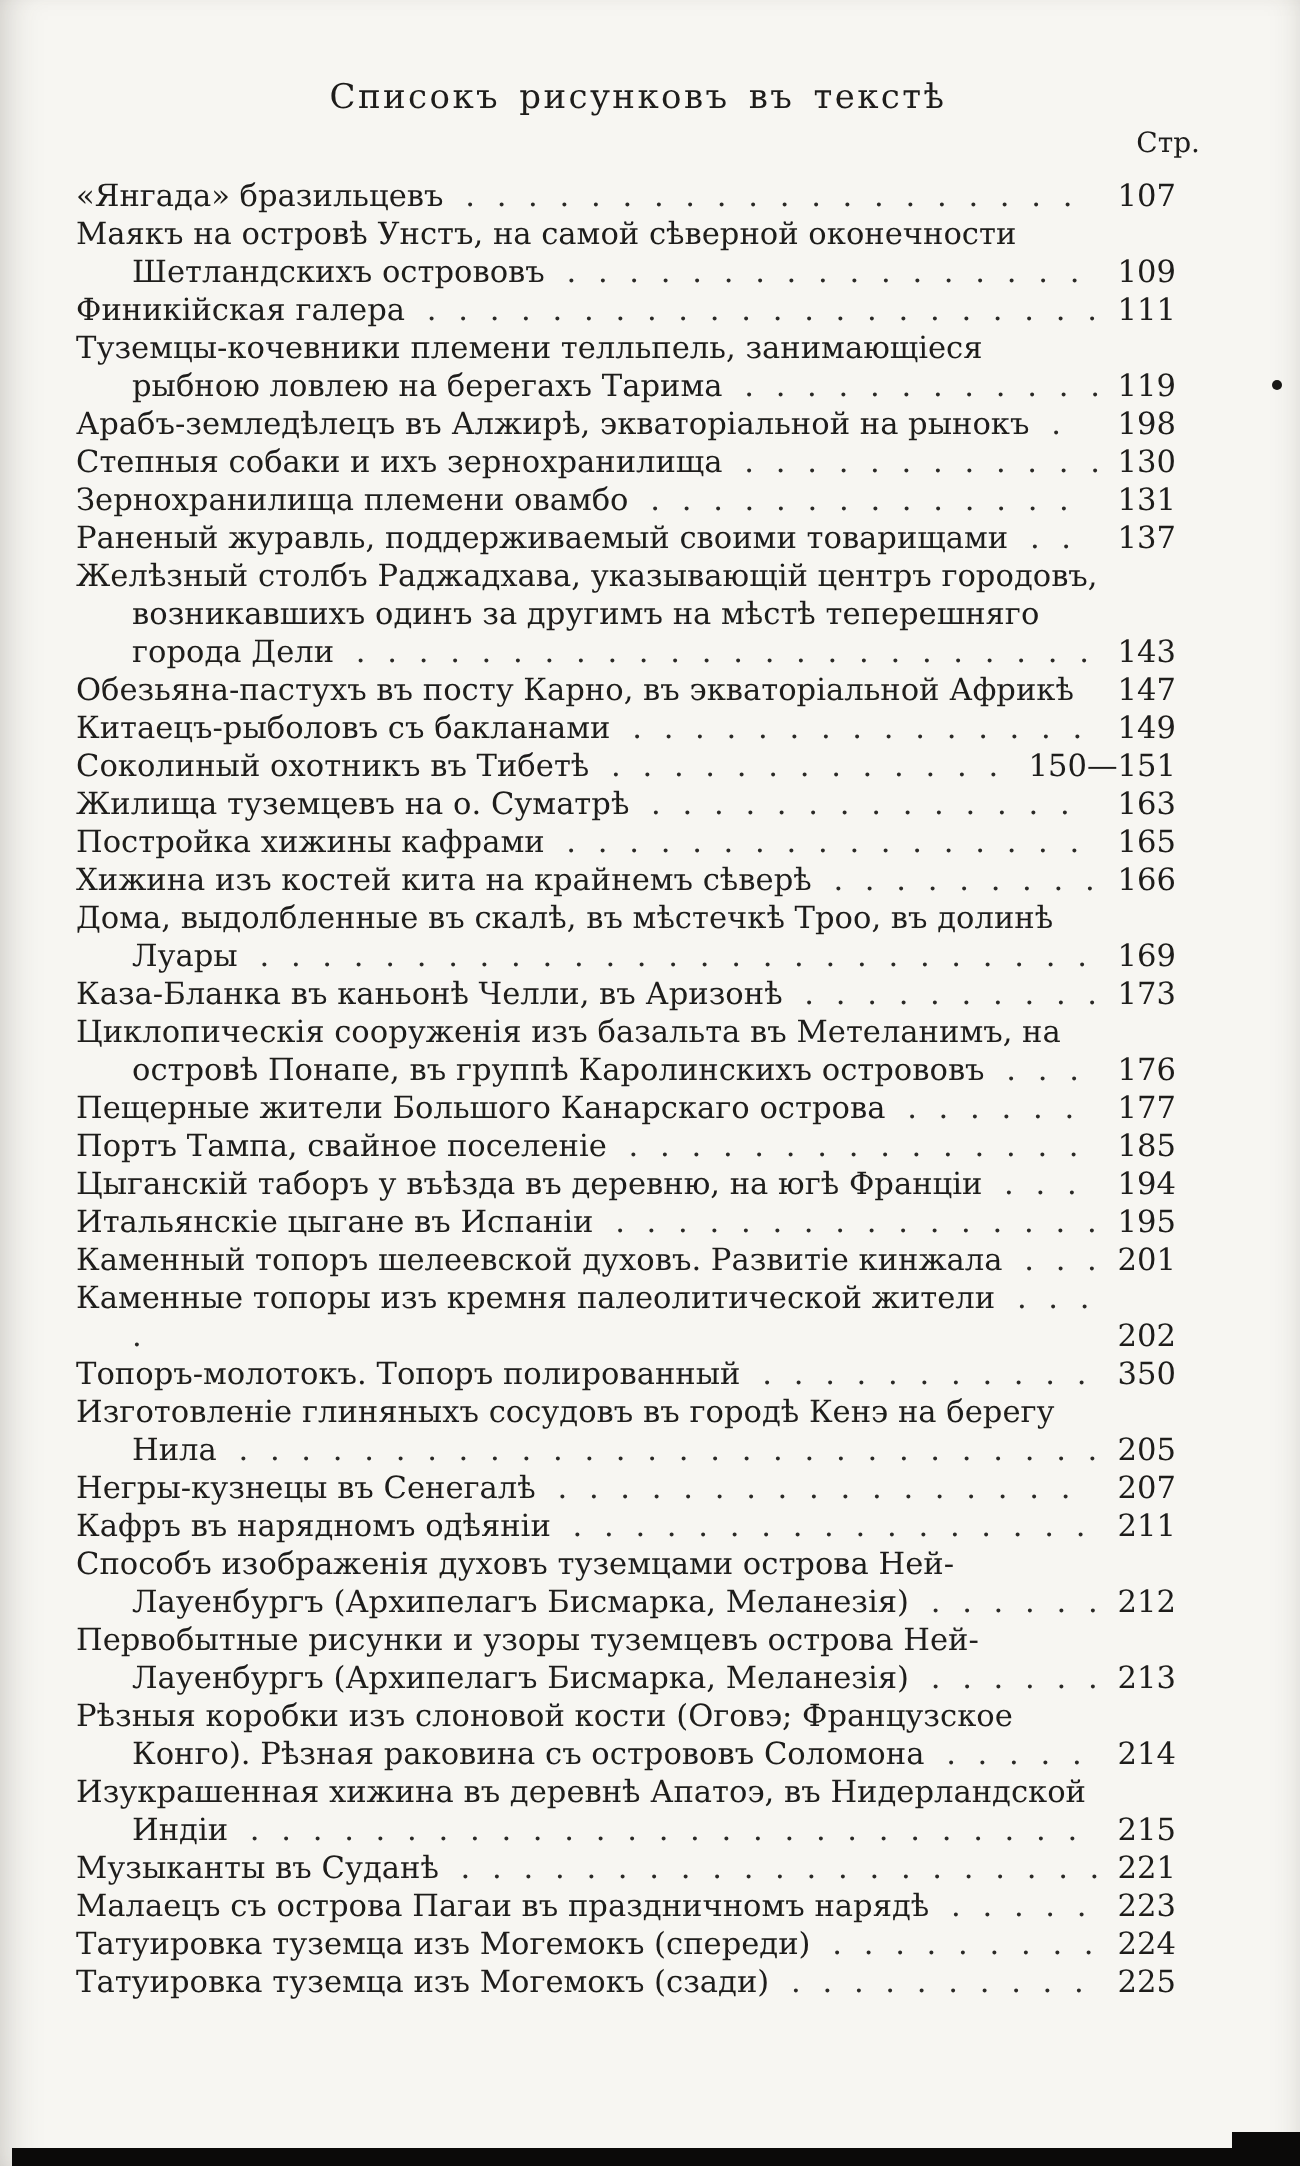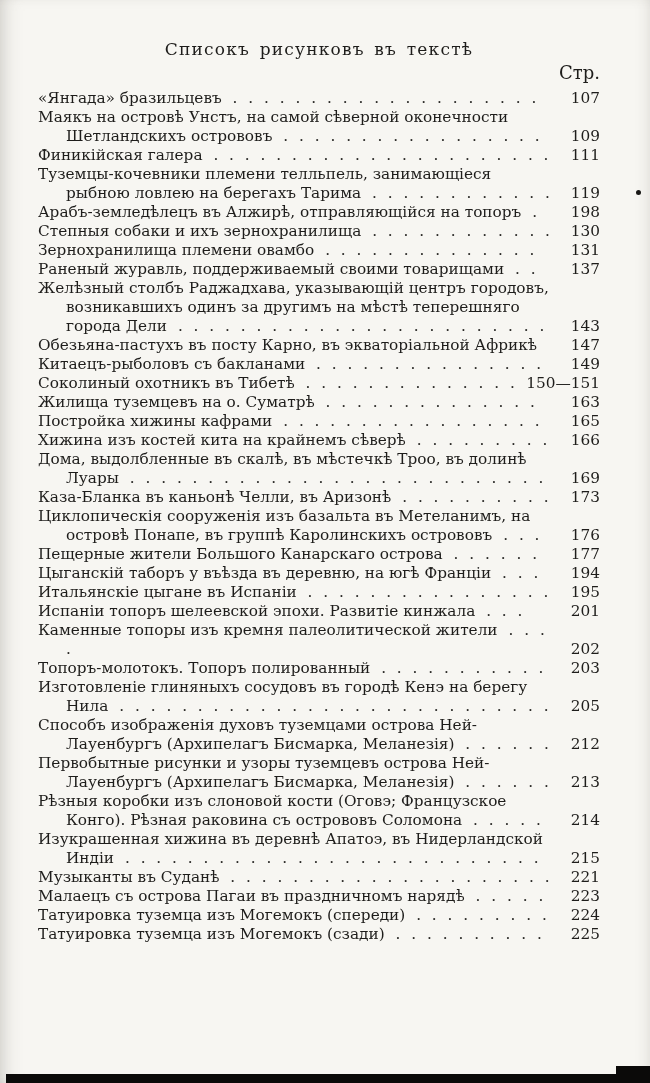--- a/index.html
+++ b/index.html
@@ -22,39 +22,39 @@
   .title {
     text-align: center;
     font-size: 17px;
     letter-spacing: 1.2px;
     word-spacing: 3px;
     margin-bottom: 4px;
     white-space: nowrap;
   }
   .str-header {
     text-align: right;
-    font-size: 18px;
+    font-size: 14px;
     margin-bottom: 7px;
   }
   .entries { }
   .entry {
     position: relative;
     padding-left: 28px;
     text-indent: -28px;
     padding-right: 50px;
   }
   .etext { }
   .dots {
     word-spacing: 6px;
     color: #2a2926;
     white-space: normal;
   }
   .epage {
     position: absolute;
-    right: 0;
+    right: 12px;
     bottom: 0;
     text-indent: 0;
     white-space: nowrap;
     background: #f7f6f2;
     padding-left: 5px;
     line-height: 19px;
   }
   
   .scan-bottom-bar {
     position: absolute;
@@ -81,41 +81,44 @@
 
 <div class="page">
   <div class="content">
     <div class="title">Списокъ рисунковъ въ текстѣ</div>
     <div class="str-header">Стр.</div>
     <div class="entries" id="entries">
         <div class="entry"><span class="etext">«Янгада» бразильцевъ</span><span class="dots"> . . . . . . . . . . . . . . . . . . . .</span><span class="epage">107</span></div>
         <div class="entry"><span class="etext">Маякъ на островѣ Унстъ, на самой сѣверной оконечности Шетландскихъ острововъ</span><span class="dots"> . . . . . . . . . . . . . . . . .</span><span class="epage">109</span></div>
         <div class="entry"><span class="etext">Финикійская галера</span><span class="dots"> . . . . . . . . . . . . . . . . . . . . . .</span><span class="epage">111</span></div>
         <div class="entry"><span class="etext">Туземцы-кочевники племени телльпель, занимающіеся рыбною ловлею на берегахъ Тарима</span><span class="dots"> . . . . . . . . . . . .</span><span class="epage">119</span></div>
-        <div class="entry"><span class="etext">Арабъ-земледѣлецъ въ Алжирѣ, отправляющійся на топоръ</span><span class="dots"> .</span><span class="epage">198</span></div>
+        <div class="entry"><span class="etext">Арабъ-земледѣлецъ въ Алжирѣ, экваторіальной на рынокъ</span><span class="dots"> .</span><span class="epage">198</span></div>
         <div class="entry"><span class="etext">Степныя собаки и ихъ зернохранилища</span><span class="dots"> . . . . . . . . . . . .</span><span class="epage">130</span></div>
         <div class="entry"><span class="etext">Зернохранилища племени овамбо</span><span class="dots"> . . . . . . . . . . . . . .</span><span class="epage">131</span></div>
         <div class="entry"><span class="etext">Раненый журавль, поддерживаемый своими товарищами</span><span class="dots"> . .</span><span class="epage">137</span></div>
         <div class="entry"><span class="etext">Желѣзный столбъ Раджадхава, указывающій центръ городовъ, возникавшихъ одинъ за другимъ на мѣстѣ теперешняго города Дели</span><span class="dots"> . . . . . . . . . . . . . . . . . . . . . . . .</span><span class="epage">143</span></div>
         <div class="entry"><span class="etext">Обезьяна-пастухъ въ посту Карно, въ экваторіальной Африкѣ</span><span class="dots"></span><span class="epage">147</span></div>
         <div class="entry"><span class="etext">Китаецъ-рыболовъ съ бакланами</span><span class="dots"> . . . . . . . . . . . . . . .</span><span class="epage">149</span></div>
         <div class="entry"><span class="etext">Соколиный охотникъ въ Тибетѣ</span><span class="dots"> . . . . . . . . . . . . . . . .</span><span class="epage">150—151</span></div>
         <div class="entry"><span class="etext">Жилища туземцевъ на о. Суматрѣ</span><span class="dots"> . . . . . . . . . . . . . .</span><span class="epage">163</span></div>
         <div class="entry"><span class="etext">Постройка хижины кафрами</span><span class="dots"> . . . . . . . . . . . . . . . . .</span><span class="epage">165</span></div>
         <div class="entry"><span class="etext">Хижина изъ костей кита на крайнемъ сѣверѣ</span><span class="dots"> . . . . . . . . .</span><span class="epage">166</span></div>
         <div class="entry"><span class="etext">Дома, выдолбленные въ скалѣ, въ мѣстечкѣ Троо, въ долинѣ Луары</span><span class="dots"> . . . . . . . . . . . . . . . . . . . . . . . . . . .</span><span class="epage">169</span></div>
         <div class="entry"><span class="etext">Каза-Бланка въ каньонѣ Челли, въ Аризонѣ</span><span class="dots"> . . . . . . . . . .</span><span class="epage">173</span></div>
         <div class="entry"><span class="etext">Циклопическія сооруженія изъ базальта въ Метеланимъ, на островѣ Понапе, въ группѣ Каролинскихъ острововъ</span><span class="dots"> . . .</span><span class="epage">176</span></div>
         <div class="entry"><span class="etext">Пещерные жители Большого Канарскаго острова</span><span class="dots"> . . . . . .</span><span class="epage">177</span></div>
+        <div class="entry"><span class="etext">Портъ Тампа, свайное поселеніе</span><span class="dots"> . . . . . . . . . . . . . . .</span><span class="epage">185</span></div>
         <div class="entry"><span class="etext">Цыганскій таборъ у въѣзда въ деревню, на югѣ Франціи</span><span class="dots"> . . .</span><span class="epage">194</span></div>
         <div class="entry"><span class="etext">Итальянскіе цыгане въ Испаніи</span><span class="dots"> . . . . . . . . . . . . . . . .</span><span class="epage">195</span></div>
-        <div class="entry"><span class="etext">Испаніи топоръ шелеевской эпохи. Развитіе кинжала</span><span class="dots"> . . .</span><span class="epage">201</span></div>
+        <div class="entry"><span class="etext">Каменный топоръ шелеевской духовъ. Развитіе кинжала</span><span class="dots"> . . .</span><span class="epage">201</span></div>
         <div class="entry"><span class="etext">Каменные топоры изъ кремня палеолитической жители</span><span class="dots"> . . . .</span><span class="epage">202</span></div>
-        <div class="entry"><span class="etext">Топоръ-молотокъ. Топоръ полированный</span><span class="dots"> . . . . . . . . . . .</span><span class="epage">203</span></div>
+        <div class="entry"><span class="etext">Топоръ-молотокъ. Топоръ полированный</span><span class="dots"> . . . . . . . . . . .</span><span class="epage">350</span></div>
         <div class="entry"><span class="etext">Изготовленіе глиняныхъ сосудовъ въ городѣ Кенэ на берегу Нила</span><span class="dots"> . . . . . . . . . . . . . . . . . . . . . . . . . . . .</span><span class="epage">205</span></div>
+        <div class="entry"><span class="etext">Негры-кузнецы въ Сенегалѣ</span><span class="dots"> . . . . . . . . . . . . . . . . .</span><span class="epage">207</span></div>
+        <div class="entry"><span class="etext">Кафръ въ нарядномъ одѣяніи</span><span class="dots"> . . . . . . . . . . . . . . . . .</span><span class="epage">211</span></div>
         <div class="entry"><span class="etext">Способъ изображенія духовъ туземцами острова Ней-Лауенбургъ (Архипелагъ Бисмарка, Меланезія)</span><span class="dots"> . . . . . .</span><span class="epage">212</span></div>
         <div class="entry"><span class="etext">Первобытные рисунки и узоры туземцевъ острова Ней-Лауенбургъ (Архипелагъ Бисмарка, Меланезія)</span><span class="dots"> . . . . . .</span><span class="epage">213</span></div>
         <div class="entry"><span class="etext">Рѣзныя коробки изъ слоновой кости (Оговэ; Французское Конго). Рѣзная раковина съ острововъ Соломона</span><span class="dots"> . . . . .</span><span class="epage">214</span></div>
         <div class="entry"><span class="etext">Изукрашенная хижина въ деревнѣ Апатоэ, въ Нидерландской Индіи</span><span class="dots"> . . . . . . . . . . . . . . . . . . . . . . . . . . .</span><span class="epage">215</span></div>
         <div class="entry"><span class="etext">Музыканты въ Суданѣ</span><span class="dots"> . . . . . . . . . . . . . . . . . . . . .</span><span class="epage">221</span></div>
         <div class="entry"><span class="etext">Малаецъ съ острова Пагаи въ праздничномъ нарядѣ</span><span class="dots"> . . . . .</span><span class="epage">223</span></div>
         <div class="entry"><span class="etext">Татуировка туземца изъ Могемокъ (спереди)</span><span class="dots"> . . . . . . . . .</span><span class="epage">224</span></div>
         <div class="entry"><span class="etext">Татуировка туземца изъ Могемокъ (сзади)</span><span class="dots"> . . . . . . . . . .</span><span class="epage">225</span></div>
       </div>
   </div>

